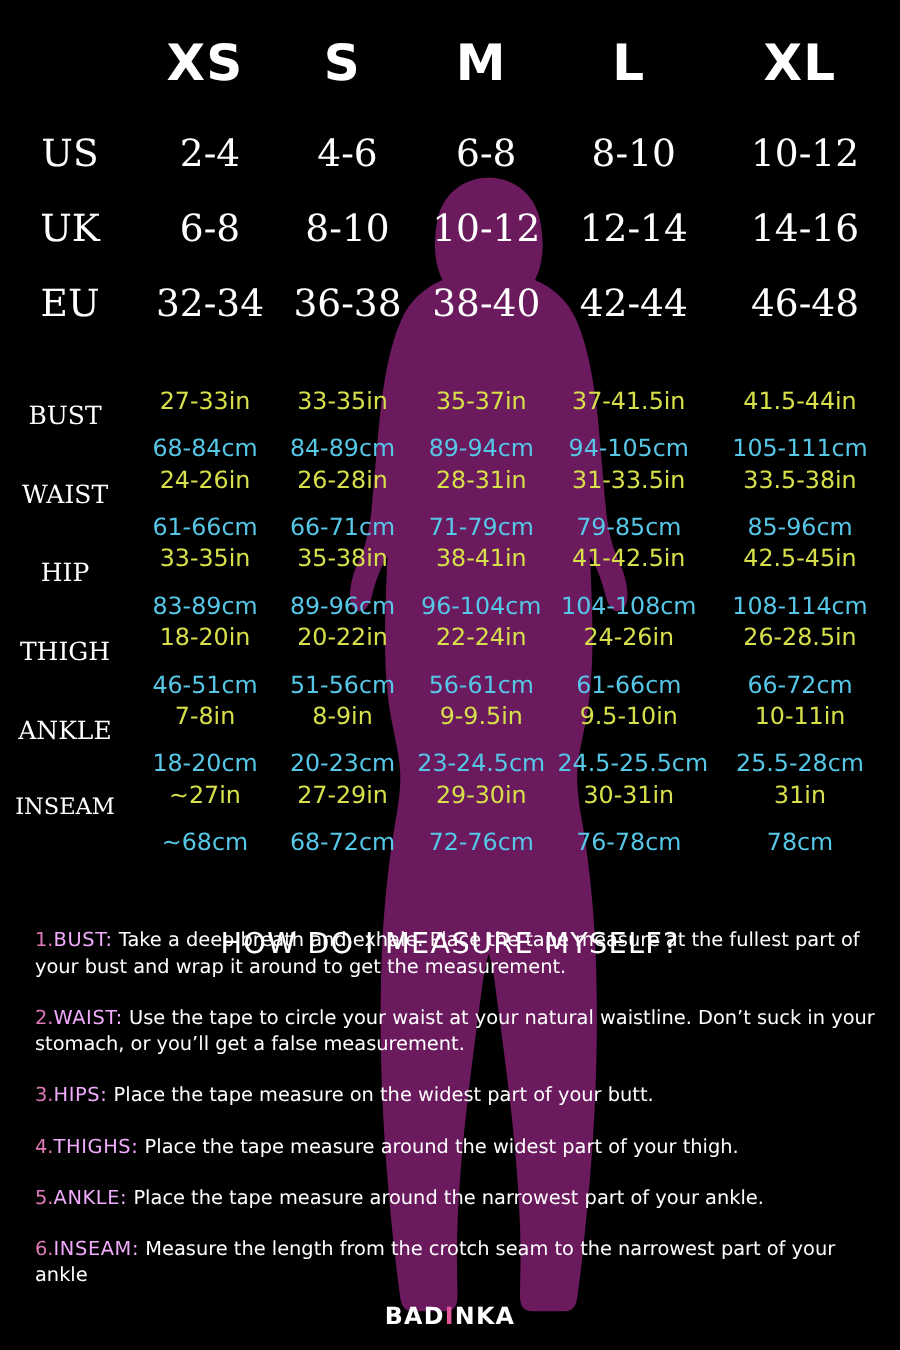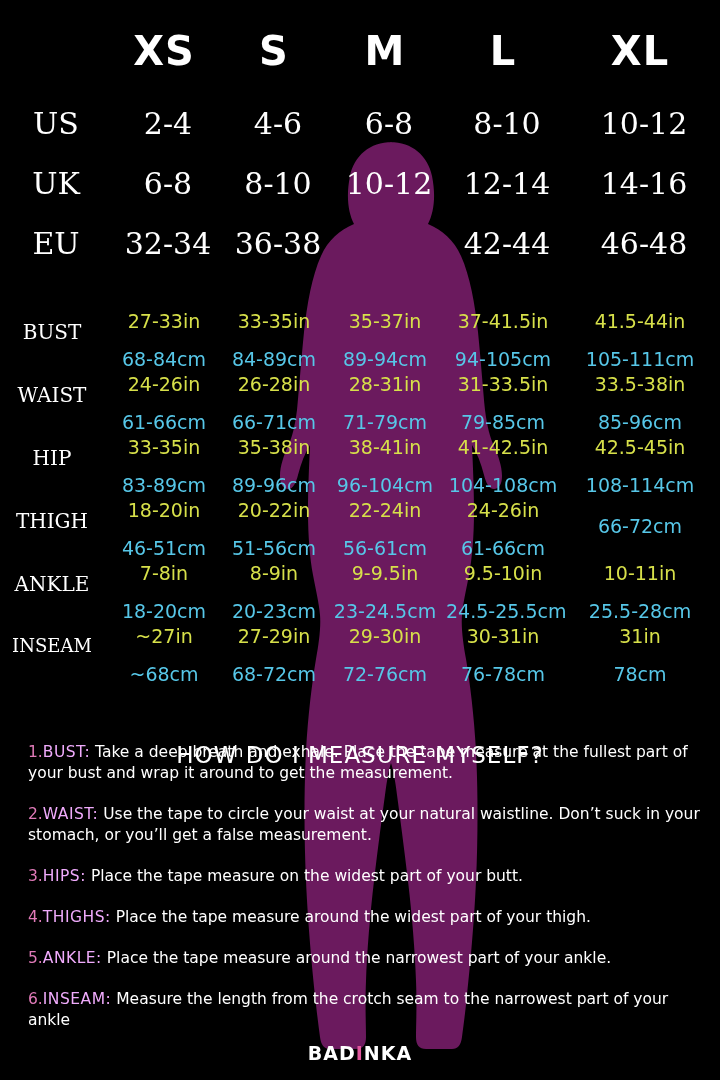--- a/index.html
+++ b/index.html
@@ -250,20 +250,21 @@
     <div class="cell col2">8-10</div>
     <div class="cell col3">10-12</div>
     <div class="cell col4">12-14</div>
     <div class="cell col5">14-16</div>
   </div>
 
   <div class="region-row" style="top:226px;">
     <div class="label">EU</div>
     <div class="cell col1">32-34</div>
     <div class="cell col2">36-38</div>
+    <div class="cell col3">38-40</div>
     <div class="cell col4">42-44</div>
     <div class="cell col5">46-48</div>
   </div>
 
   <div class="meas-row" style="top:310px;">
     <div class="label">BUST</div>
     <div class="cell col1">
       <span class="inch">27-33in</span>
       <span class="cm">68-84cm</span>
     </div>
@@ -345,20 +346,21 @@
     </div>
     <div class="cell col3">
       <span class="inch">22-24in</span>
       <span class="cm">56-61cm</span>
     </div>
     <div class="cell col4">
       <span class="inch">24-26in</span>
       <span class="cm">61-66cm</span>
     </div>
     <div class="cell col5">
+      <span class="inch">26-28.5in</span>
       <span class="cm">66-72cm</span>
     </div>
   </div>
 
   <div class="meas-row" style="top:562px;">
     <div class="label">ANKLE</div>
     <div class="cell col1">
       <span class="inch">7-8in</span>
       <span class="cm">18-20cm</span>
     </div>

